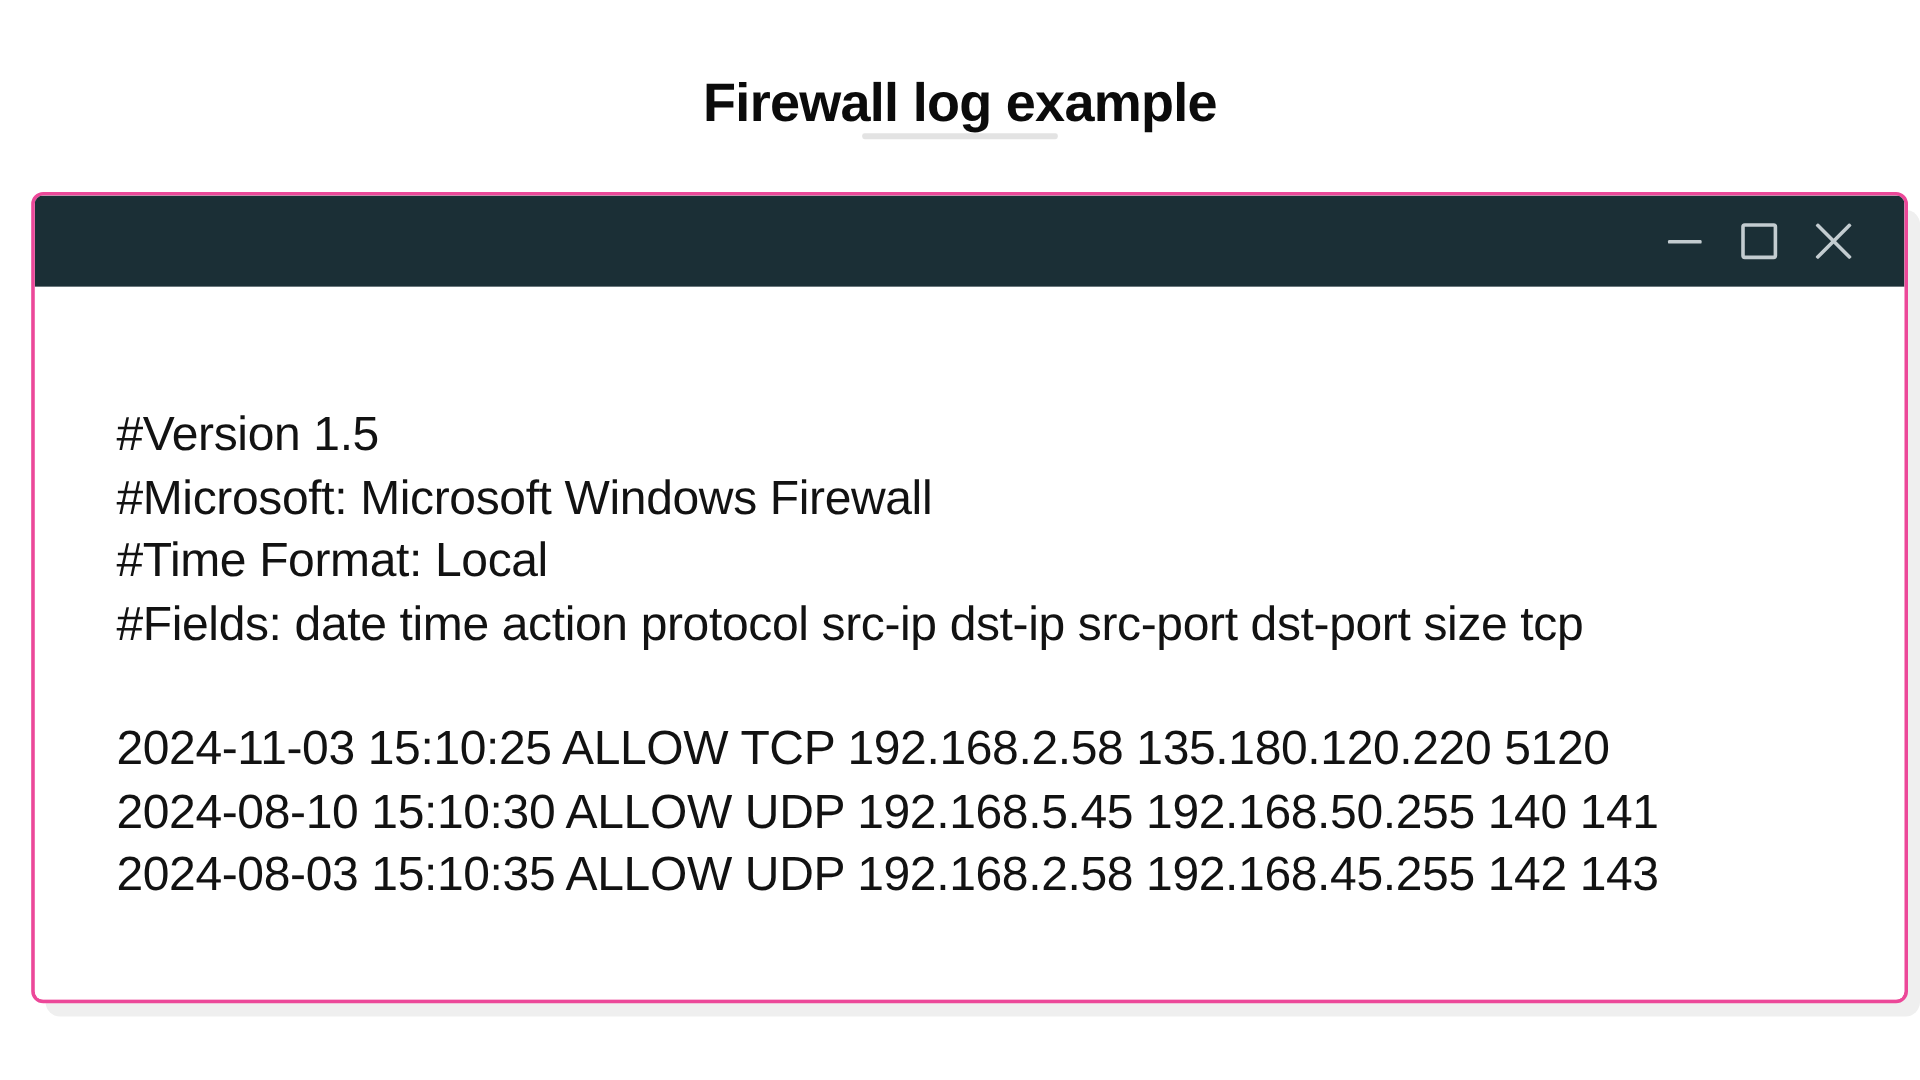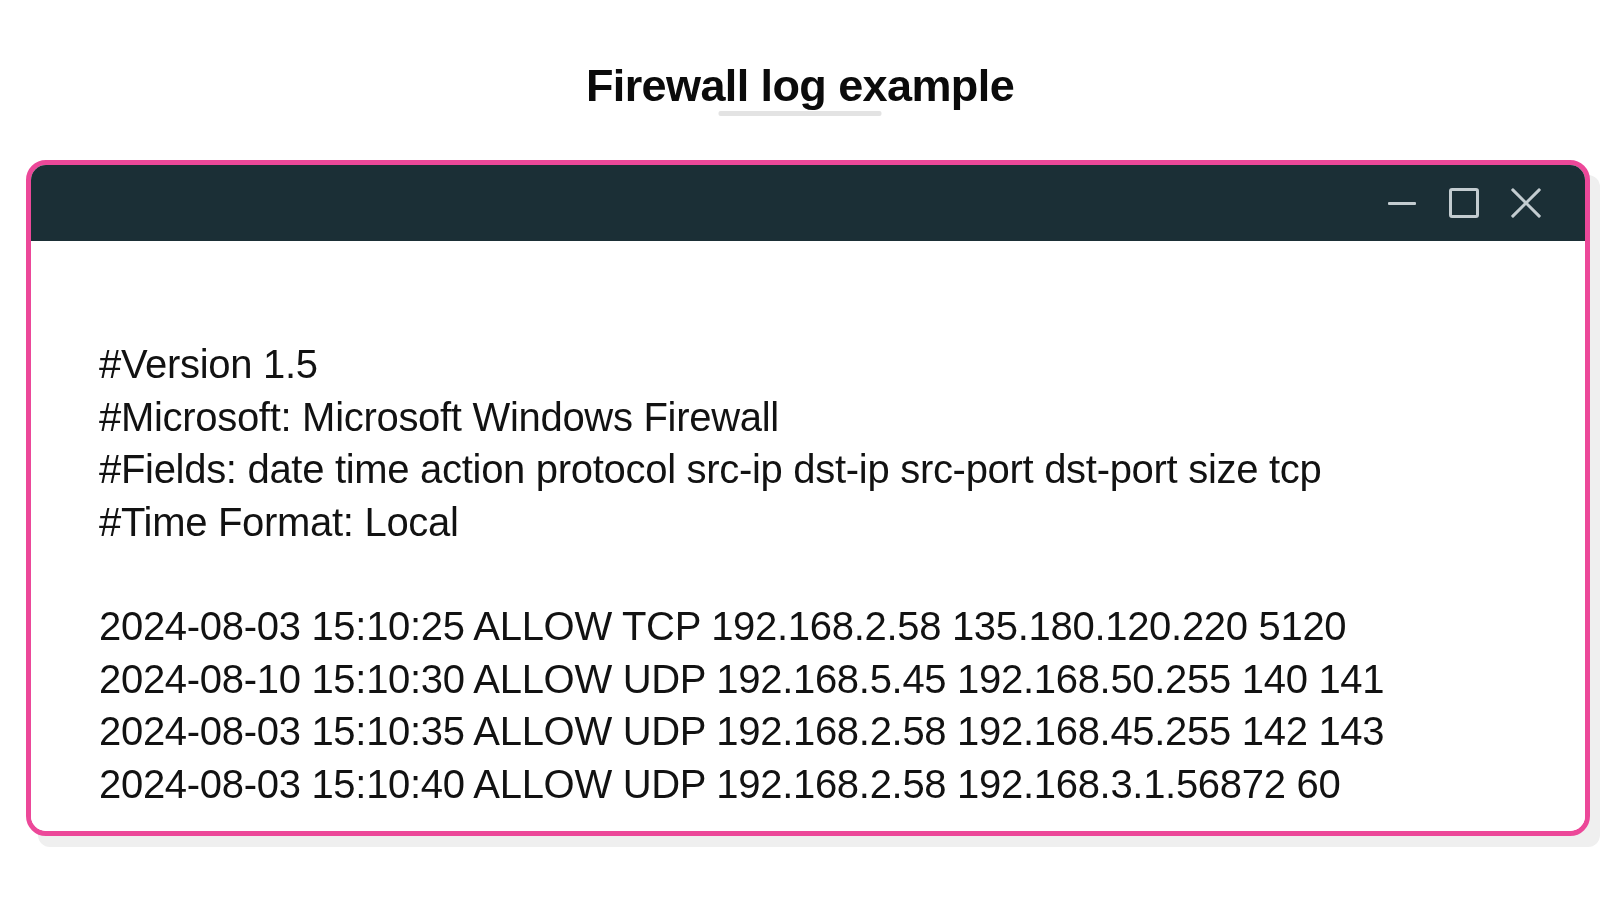--- a/index.html
+++ b/index.html
@@ -59,22 +59,22 @@
   }
 
   
   .window {
     position: absolute;
     left: 26px;
     top: 160px;
     width: 1564px;
     height: 676px;
     background: #ffffff;
-    border: 5px solid #ec4899;
-    border-radius: 20px;
+    border: 3px solid #ec4899;
+    border-radius: 10px;
     overflow: hidden;
     display: flex;
     flex-direction: column;
   }
 
   .titlebar {
     height: 76px;
     flex: 0 0 76px;
     background: #1b2f36;
     display: flex;
@@ -173,25 +173,24 @@
         <span class="icon-maximize"></span>
       </div>
       <div class="win-btn">
         <span class="icon-close"></span>
       </div>
     </div>
 
     <div class="log-body">
       <div class="log-line">#Version 1.5</div>
       <div class="log-line">#Microsoft: Microsoft Windows Firewall</div>
+      <div class="log-line">#Time Format: Local</div>
       <div class="log-line">#Fields: date time action protocol src-ip dst-ip src-port dst-port size tcp</div>
-      <div class="log-line">#Time Format: Local</div>
 
       <div class="log-gap"></div>
 
-      <div class="log-line">2024-08-03 15:10:25 ALLOW TCP 192.168.2.58 135.180.120.220 5120</div>
+      <div class="log-line">2024-11-03 15:10:25 ALLOW TCP 192.168.2.58 135.180.120.220 5120</div>
       <div class="log-line">2024-08-10 15:10:30 ALLOW UDP 192.168.5.45 192.168.50.255 140 141</div>
       <div class="log-line">2024-08-03 15:10:35 ALLOW UDP 192.168.2.58 192.168.45.255 142 143</div>
-      <div class="log-line">2024-08-03 15:10:40 ALLOW UDP 192.168.2.58 192.168.3.1.56872 60</div>
     </div>
 
   </div>
 </div>
 
 </body></html>

